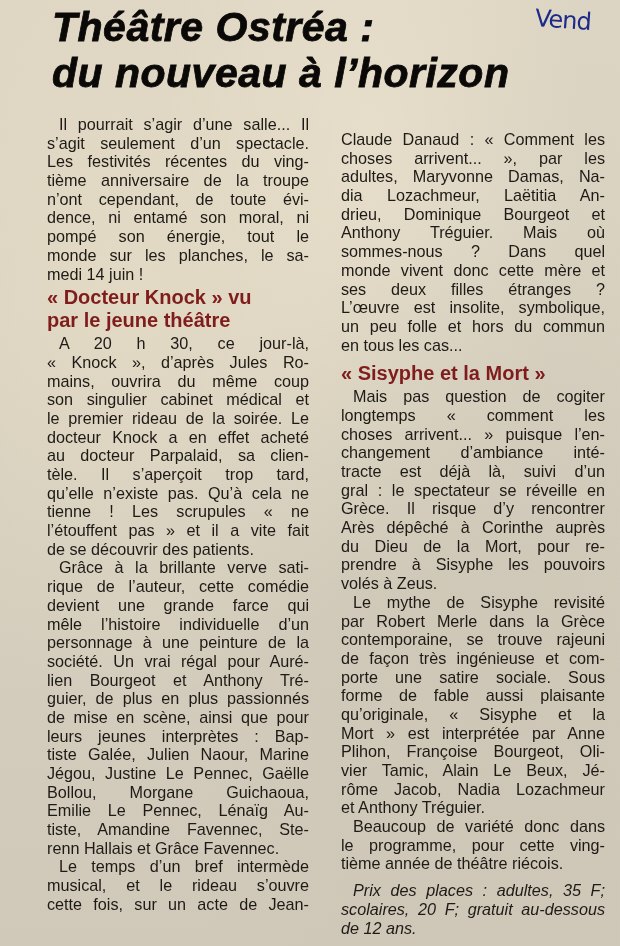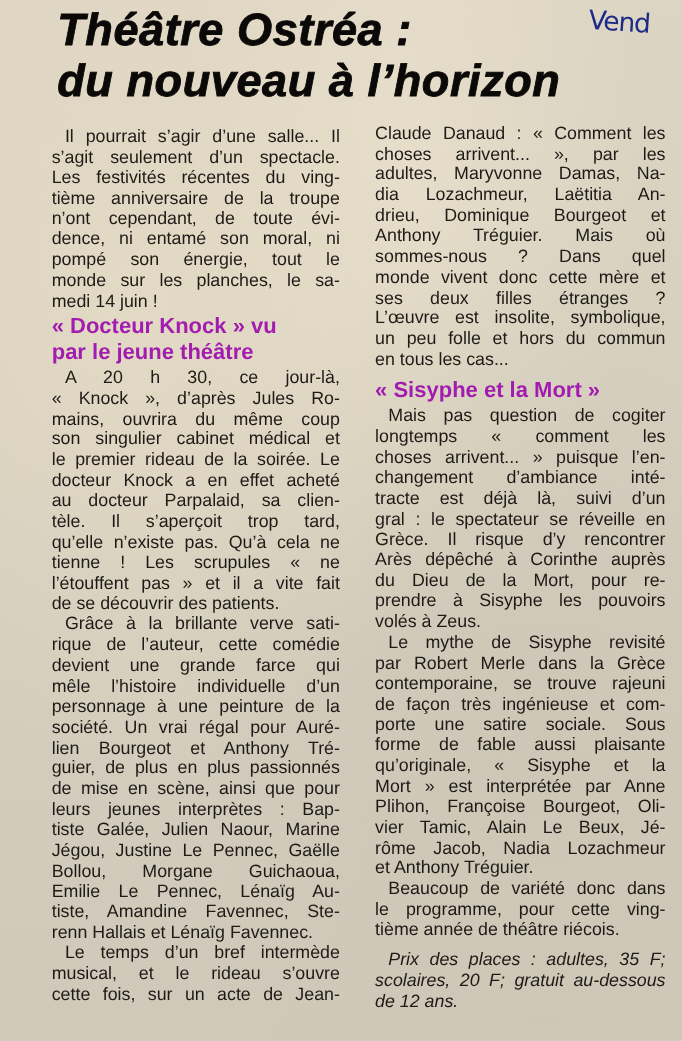--- a/index.html
+++ b/index.html
@@ -32,31 +32,31 @@
     transform: rotate(4deg);
     letter-spacing: -1px;
   }
   .col {
     position: absolute; top: 115px;
     font-family: "Liberation Sans", sans-serif;
     font-size: 16.2px; line-height: 18.7px;
     color: #1e1a16;
   }
   .col-left { left: 47px; width: 262px; }
-  .col-right { left: 341px; width: 264px; top: 112px; }
+  .col-right { left: 341px; width: 264px; top: 130px; }
   .line {
     display: block; white-space: nowrap;
     text-align: justify; text-align-last: justify;
     height: 18.7px;
   }
   .line.last { text-align-last: left; }
   .line.indent { padding-left: 12px; }
   .subhead {
     font-weight: bold; font-size: 20px; line-height: 23px;
-    color: #a21caf; margin: 3px 0 2px 0;
+    color: #7f1d1d; margin: 3px 0 2px 0;
   }
   .subhead .line { height: 23px; text-align: left; text-align-last: left; }
   .gap { height: 8px; }
   .prices { font-style: italic; }
 </style>
 </head>
 <body>
 
 <div class="page">
 
@@ -109,21 +109,21 @@
       <span class="line">société. Un vrai régal pour Auré-</span>
       <span class="line">lien Bourgeot et Anthony Tré-</span>
       <span class="line">guier, de plus en plus passionnés</span>
       <span class="line">de mise en scène, ainsi que pour</span>
       <span class="line">leurs jeunes interprètes : Bap-</span>
       <span class="line">tiste Galée, Julien Naour, Marine</span>
       <span class="line">Jégou, Justine Le Pennec, Gaëlle</span>
       <span class="line">Bollou, Morgane Guichaoua,</span>
       <span class="line">Emilie Le Pennec, Lénaïg Au-</span>
       <span class="line">tiste, Amandine Favennec, Ste-</span>
-      <span class="line last">renn Hallais et Lénaïg Favennec.</span>
+      <span class="line last">renn Hallais et Grâce Favennec.</span>
     </div>
 
     <div>
       <span class="line indent">Le temps d’un bref intermède</span>
       <span class="line">musical, et le rideau s’ouvre</span>
       <span class="line">cette fois, sur un acte de Jean-</span>
     </div>
   </div>
 
   <div class="col col-right">

